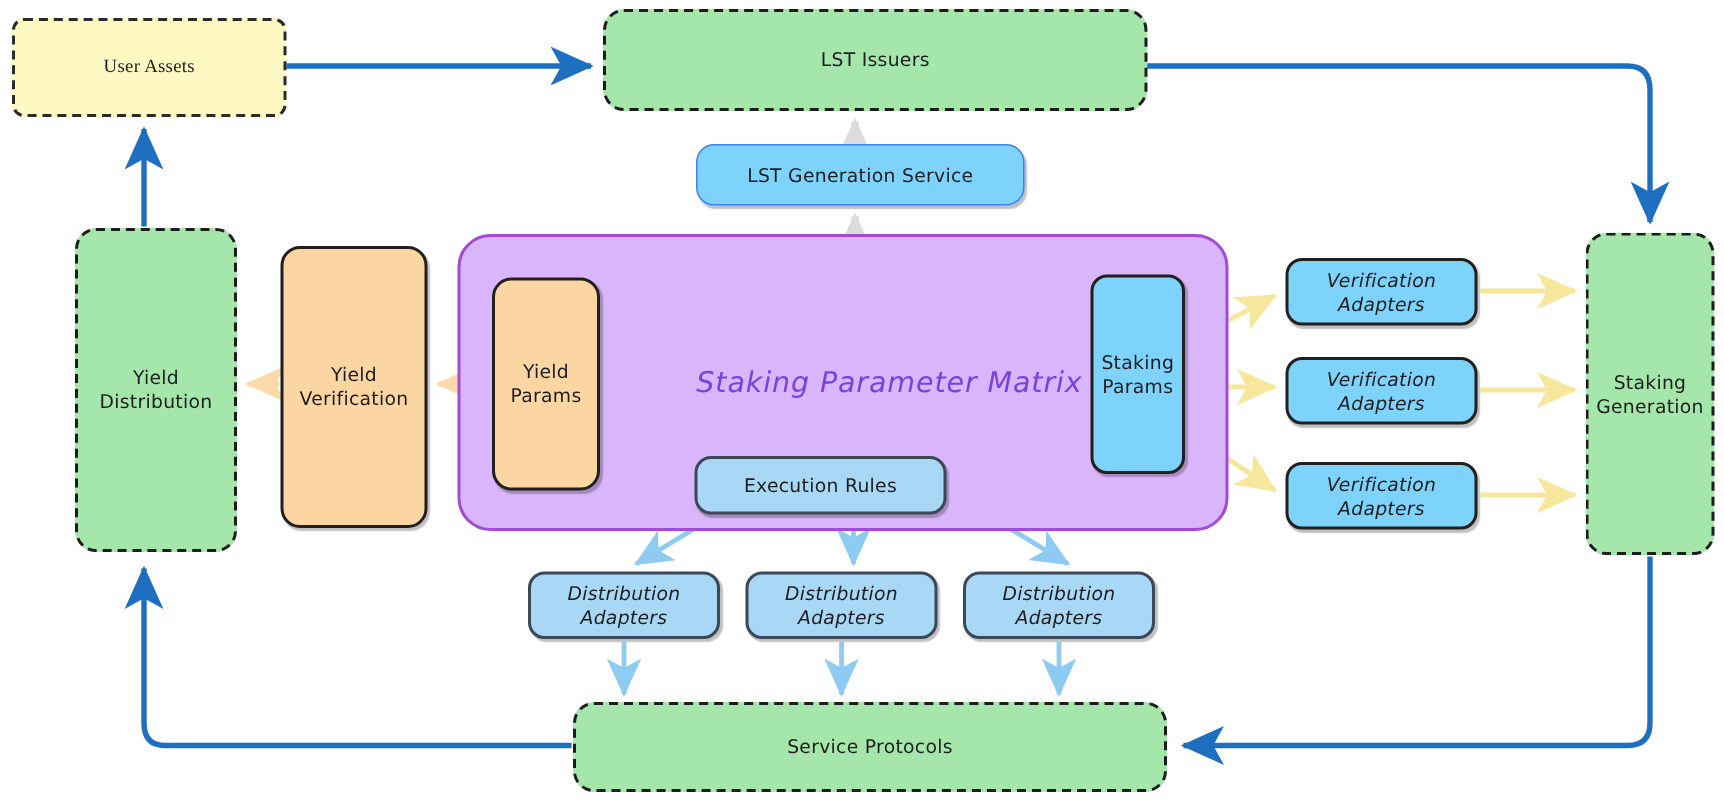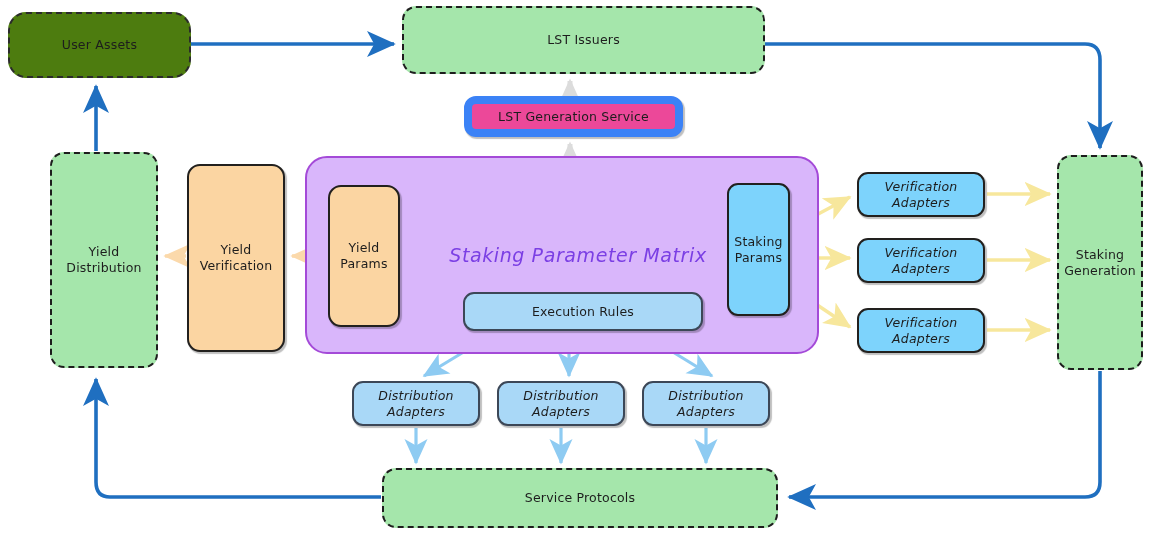--- a/index.html
+++ b/index.html
@@ -35,32 +35,33 @@
     font-size: 12.5px;
     line-height: 1.25;
     letter-spacing: 0.2px;
     color: #1d1d1d;
     z-index: 2;
   }
   .node .lbl { display: block; }
 
   
   .n-user-assets {
-    background: #4d7c0f;
+    background: #fef9c3;
     border: 2.2px dashed #2b2b2b;
-    border-radius: 18px;
+    border-radius: 8px;
+    font-family: Liberation Serif, serif;
   }
   .n-green-dashed {
     background: #a5e6ab;
     border: 2.2px dashed #1d1d1d;
     border-radius: 14px;
   }
   .n-grey-solid {
-    background: #ec4899;
-    border: 8px solid #3b82f6;
+    background: #7dd3fc;
+    border: 1px solid #3b82f6;
     border-radius: 12px;
     box-shadow: 1.5px 2px 1px rgba(0,0,0,0.25);
   }
   .n-purple-container {
     background: #d9b6fb;
     border: 2px solid #a44ad8;
     border-radius: 22px;
   }
   .n-orange {
     background: #fbd5a2;
@@ -156,26 +157,26 @@
   <div class="node n-green-dashed" style="left:402px; top:6px; width:363px; height:68px;">
     <span class="lbl">LST Issuers</span>
   </div>
 
   <div class="node n-grey-solid" style="left:464px; top:96px; width:219px; height:41px;">
     <span class="lbl">LST Generation Service</span>
   </div>
 
   <div class="node n-purple-container" style="left:305px; top:156px; width:514px; height:198px; z-index:1;"></div>
 
-  <div class="node n-matrix-title" style="left:428px; top:236px; width:300px; height:40px;">
+  <div class="node n-matrix-title" style="left:443px; top:236px; width:300px; height:40px;">
     <span class="lbl">Staking Parameter Matrix</span>
   </div>
 
 
-  <div class="node n-blue" style="left:463px; top:292px; width:240px; height:39px;">
+  <div class="node n-blue" style="left:463px; top:304px; width:168px; height:39px;">
     <span class="lbl">Execution Rules</span>
   </div>
 
   <div class="node n-orange" style="left:328px; top:185px; width:72px; height:142px;">
     <div>
       <span class="lbl">Yield</span>
       <span class="lbl">Params</span>
     </div>
   </div>
 

